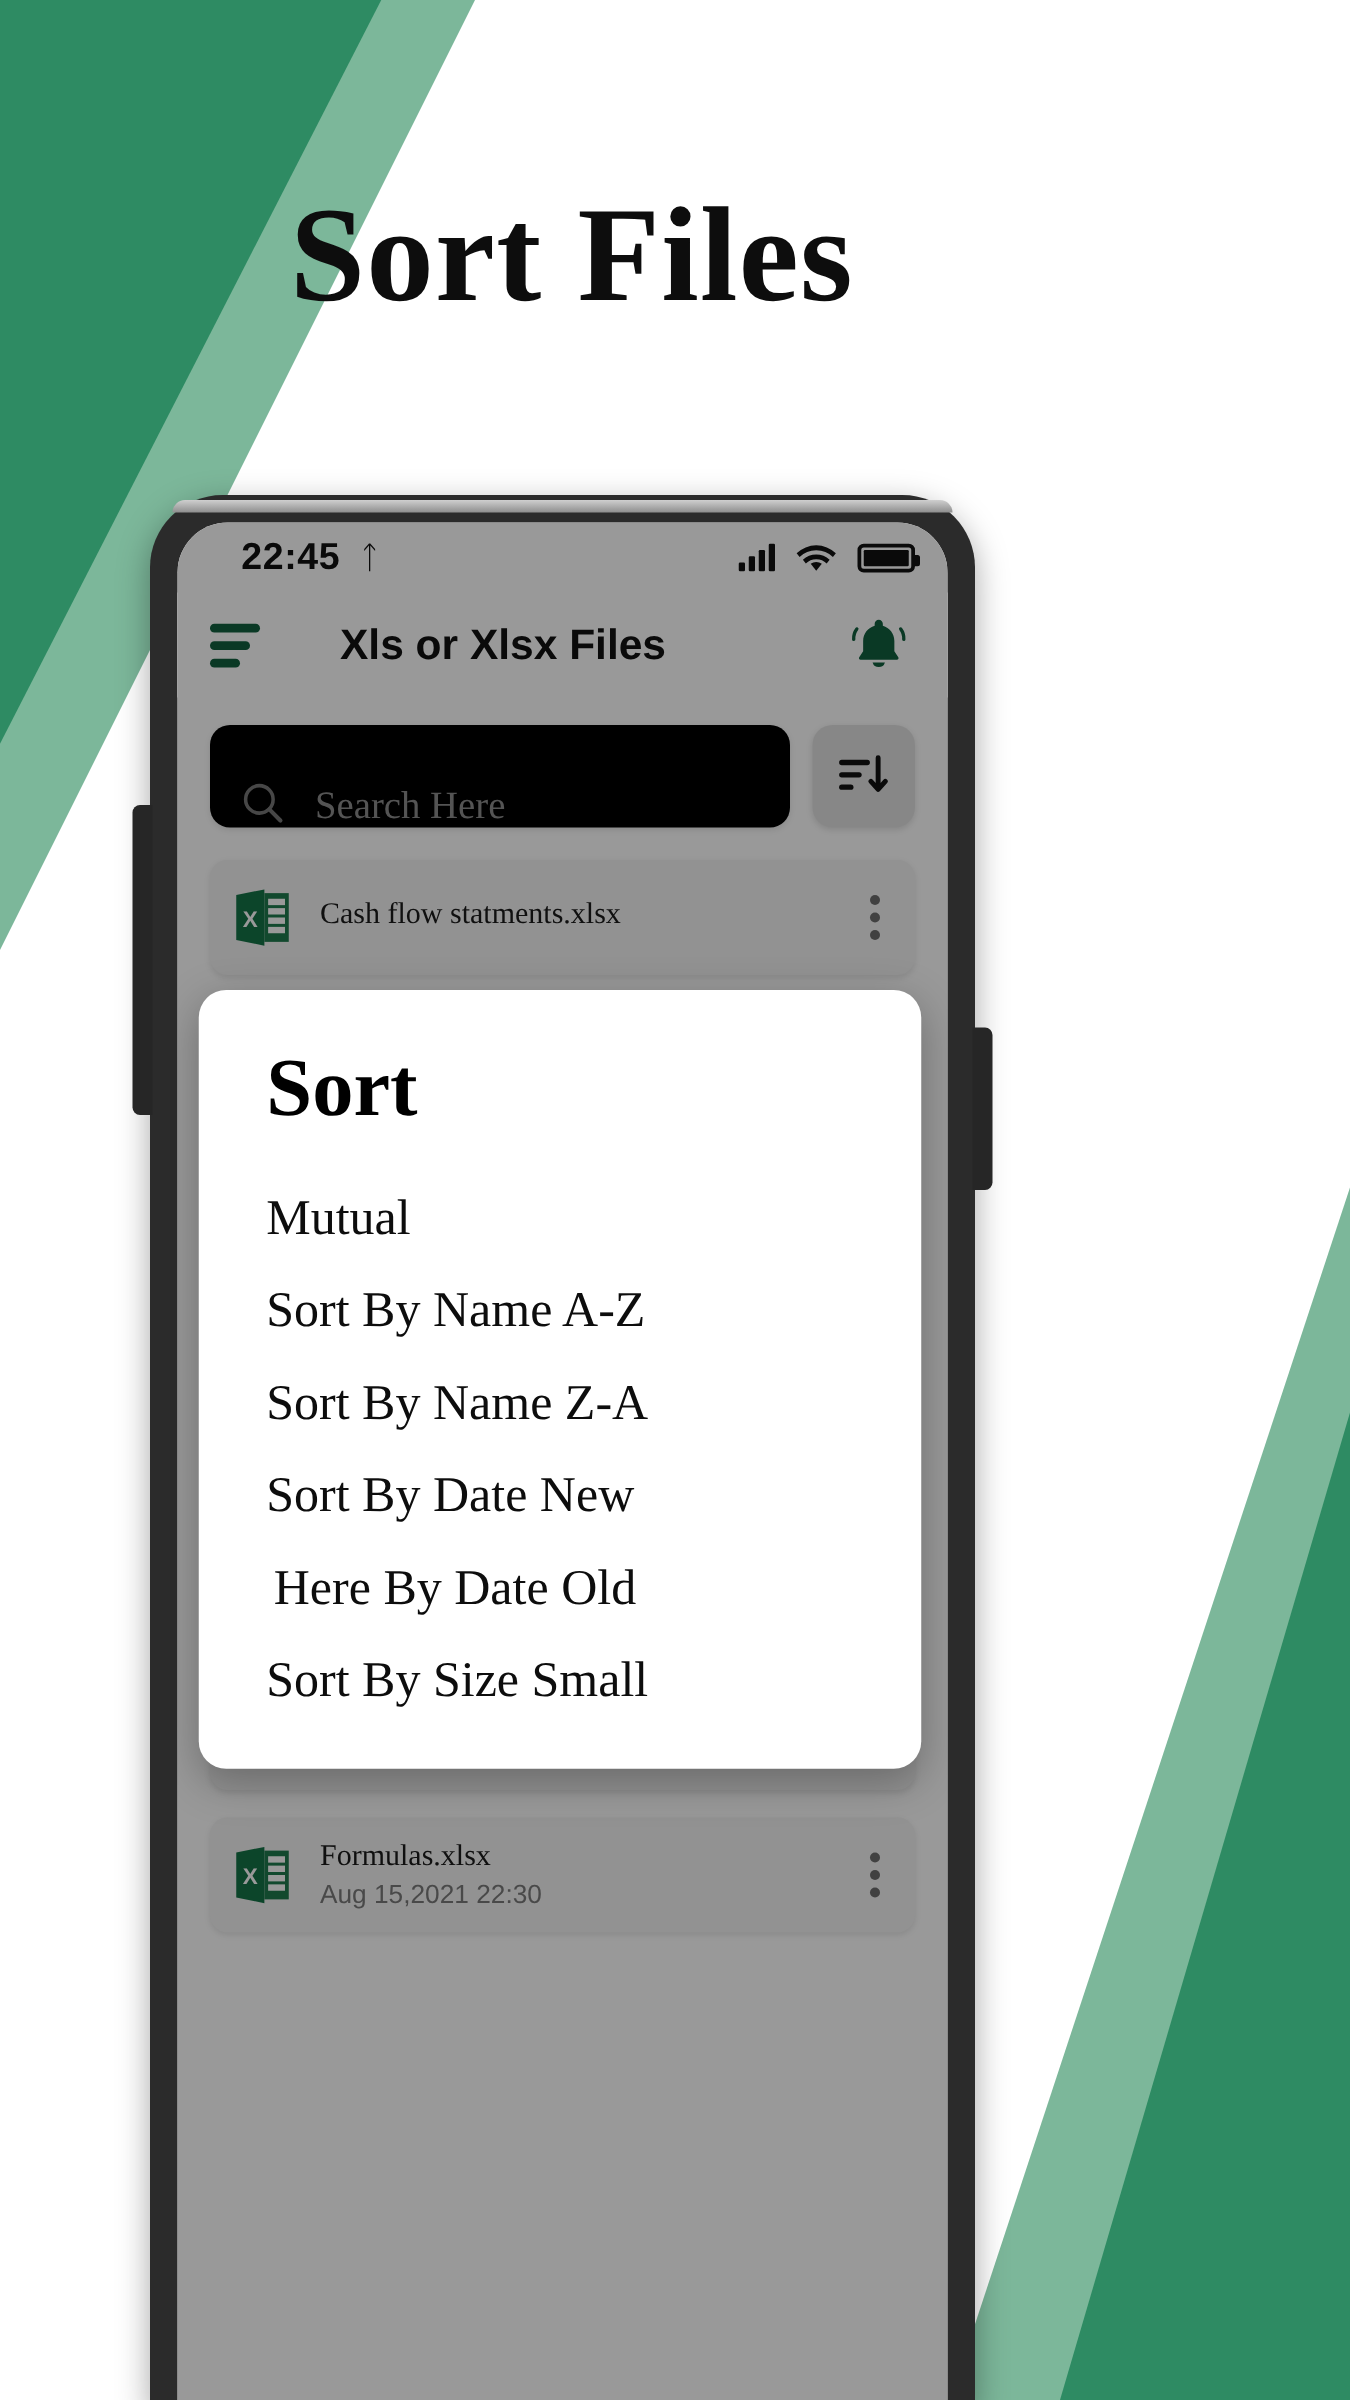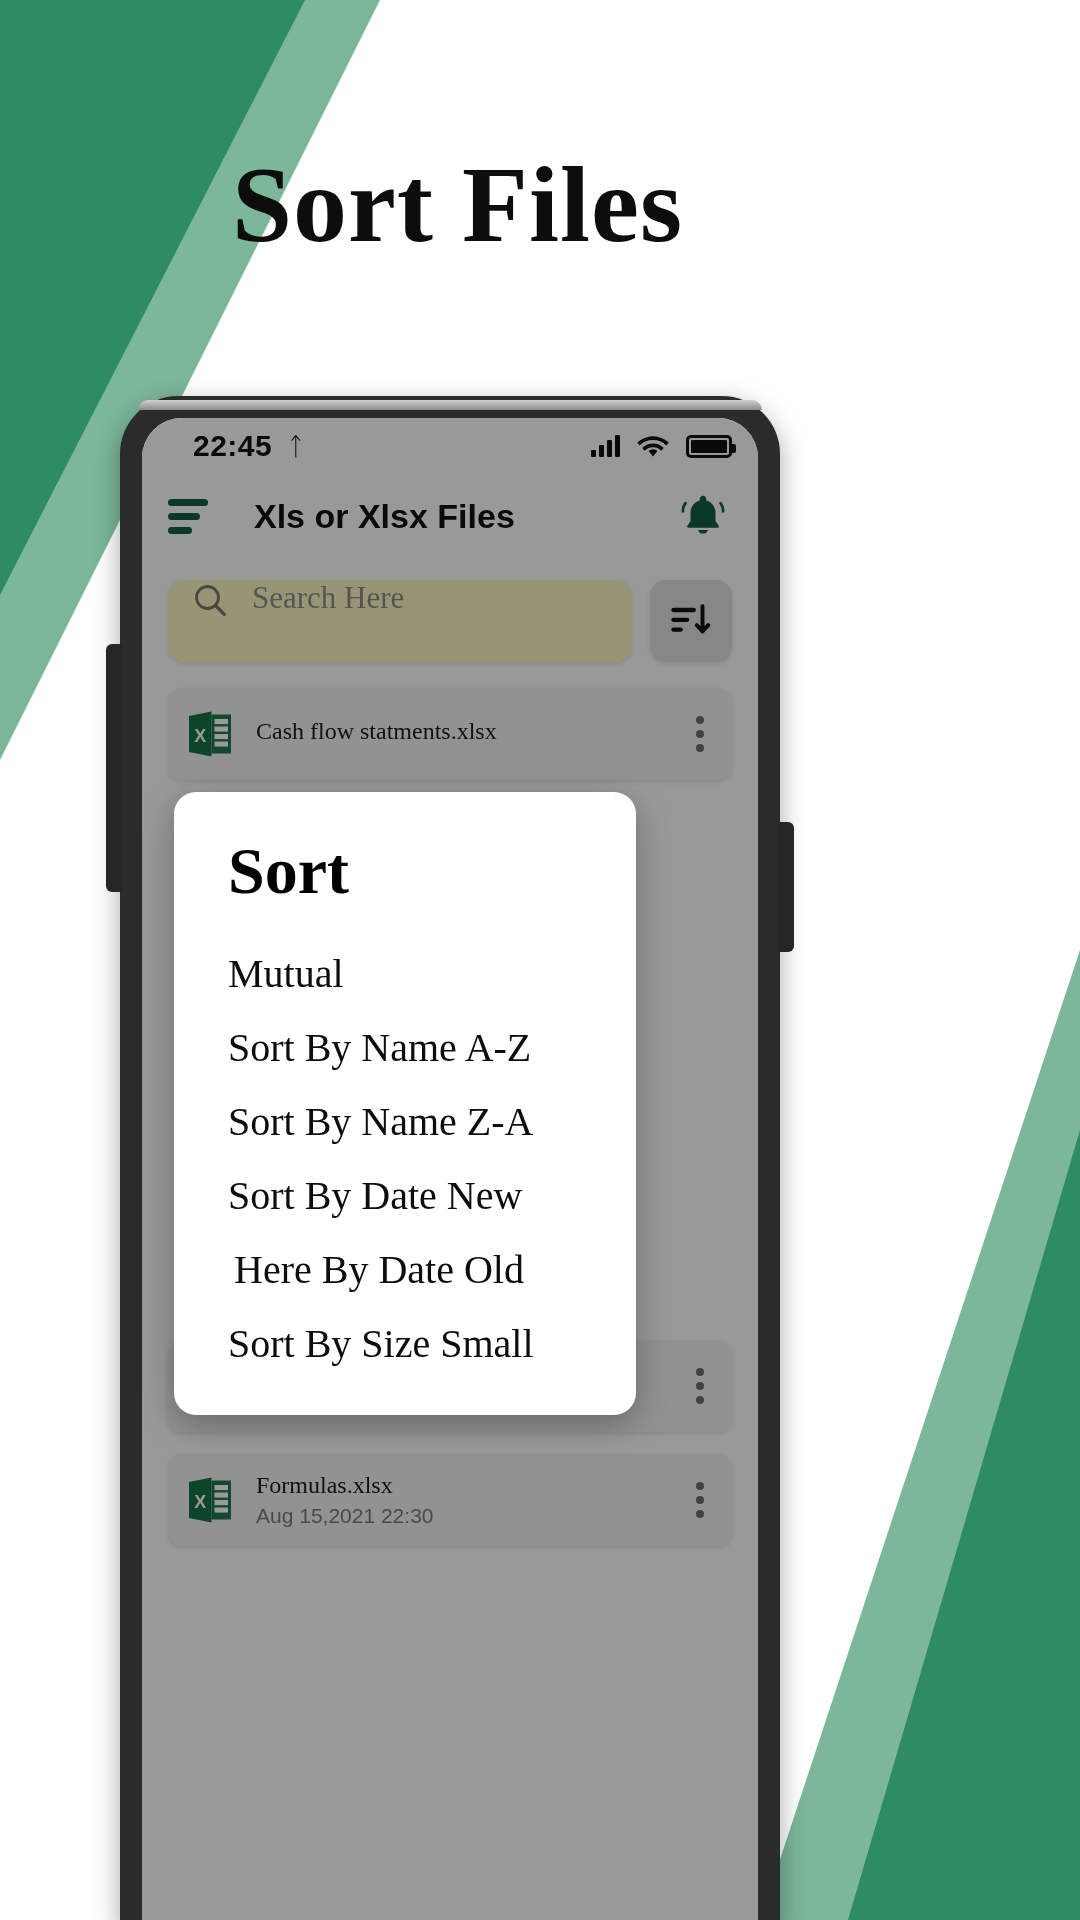--- a/index.html
+++ b/index.html
@@ -112,41 +112,41 @@
     display:flex; align-items:center;
     padding:0 26px;
     background:#ffffff;
   }
   .menu-icon { width:40px; display:flex; flex-direction:column; gap:7px; }
   .menu-icon span { height:7px; background:#12603f; border-radius:4px; display:block;}
   .menu-icon span:nth-child(1){ width:40px; }
   .menu-icon span:nth-child(2){ width:32px; }
   .menu-icon span:nth-child(3){ width:24px; }
   .appbar-title {
-    margin-left:46px;
+    margin-left:64px;
     font-family:"Liberation Sans", sans-serif;
     font-size:34px; font-weight:700; color:#111;
   }
   .bell {
     margin-left:auto;
     width:58px; height:58px;
     display:flex; align-items:center; justify-content:center;
   }
 
   
   .search-row {
     display:flex; align-items:center;
     padding:22px 26px 0 26px;
     gap:18px;
   }
   .search-box {
     flex:1; height:82px;
-    background:#fef9c3;
+    background:#000000;
     border-radius:16px;
-    display:flex; align-items:flex-start;
+    display:flex; align-items:flex-end;
     padding:0 22px;
     box-shadow:0 2px 5px rgba(0,0,0,.10);
   }
   .search-text {
     margin-left:22px;
     font-family:"Liberation Serif", serif;
     font-size:31px; color:#8d8d8d;
   }
   .sort-btn {
     width:82px; height:82px;
@@ -179,22 +179,22 @@
   .file-date {
     font-family:Liberation Sans, sans-serif;
     font-size:21px; color:#7b7b7b; margin-top:5px;
   }
   .kebab { width:8px; display:flex; flex-direction:column; gap:6px; margin-right:10px;}
   .kebab i { width:8px; height:8px; border-radius:50%; background:#6d6d6d; display:block;}
 
   
   .dialog {
     position:absolute;
-    left:32px; top:374px;
-    width:462px;
+    left:17px; top:374px;
+    width:578px;
     background:#ffffff;
     border-radius:22px;
     z-index:60;
     padding:44px 16px 34px 0;
     box-shadow:0 10px 34px rgba(0,0,0,.28);
   }
   .dialog-title {
     font-family:"Liberation Serif", serif;
     font-size:66px; font-weight:700; color:#000;
     padding:0 54px;

